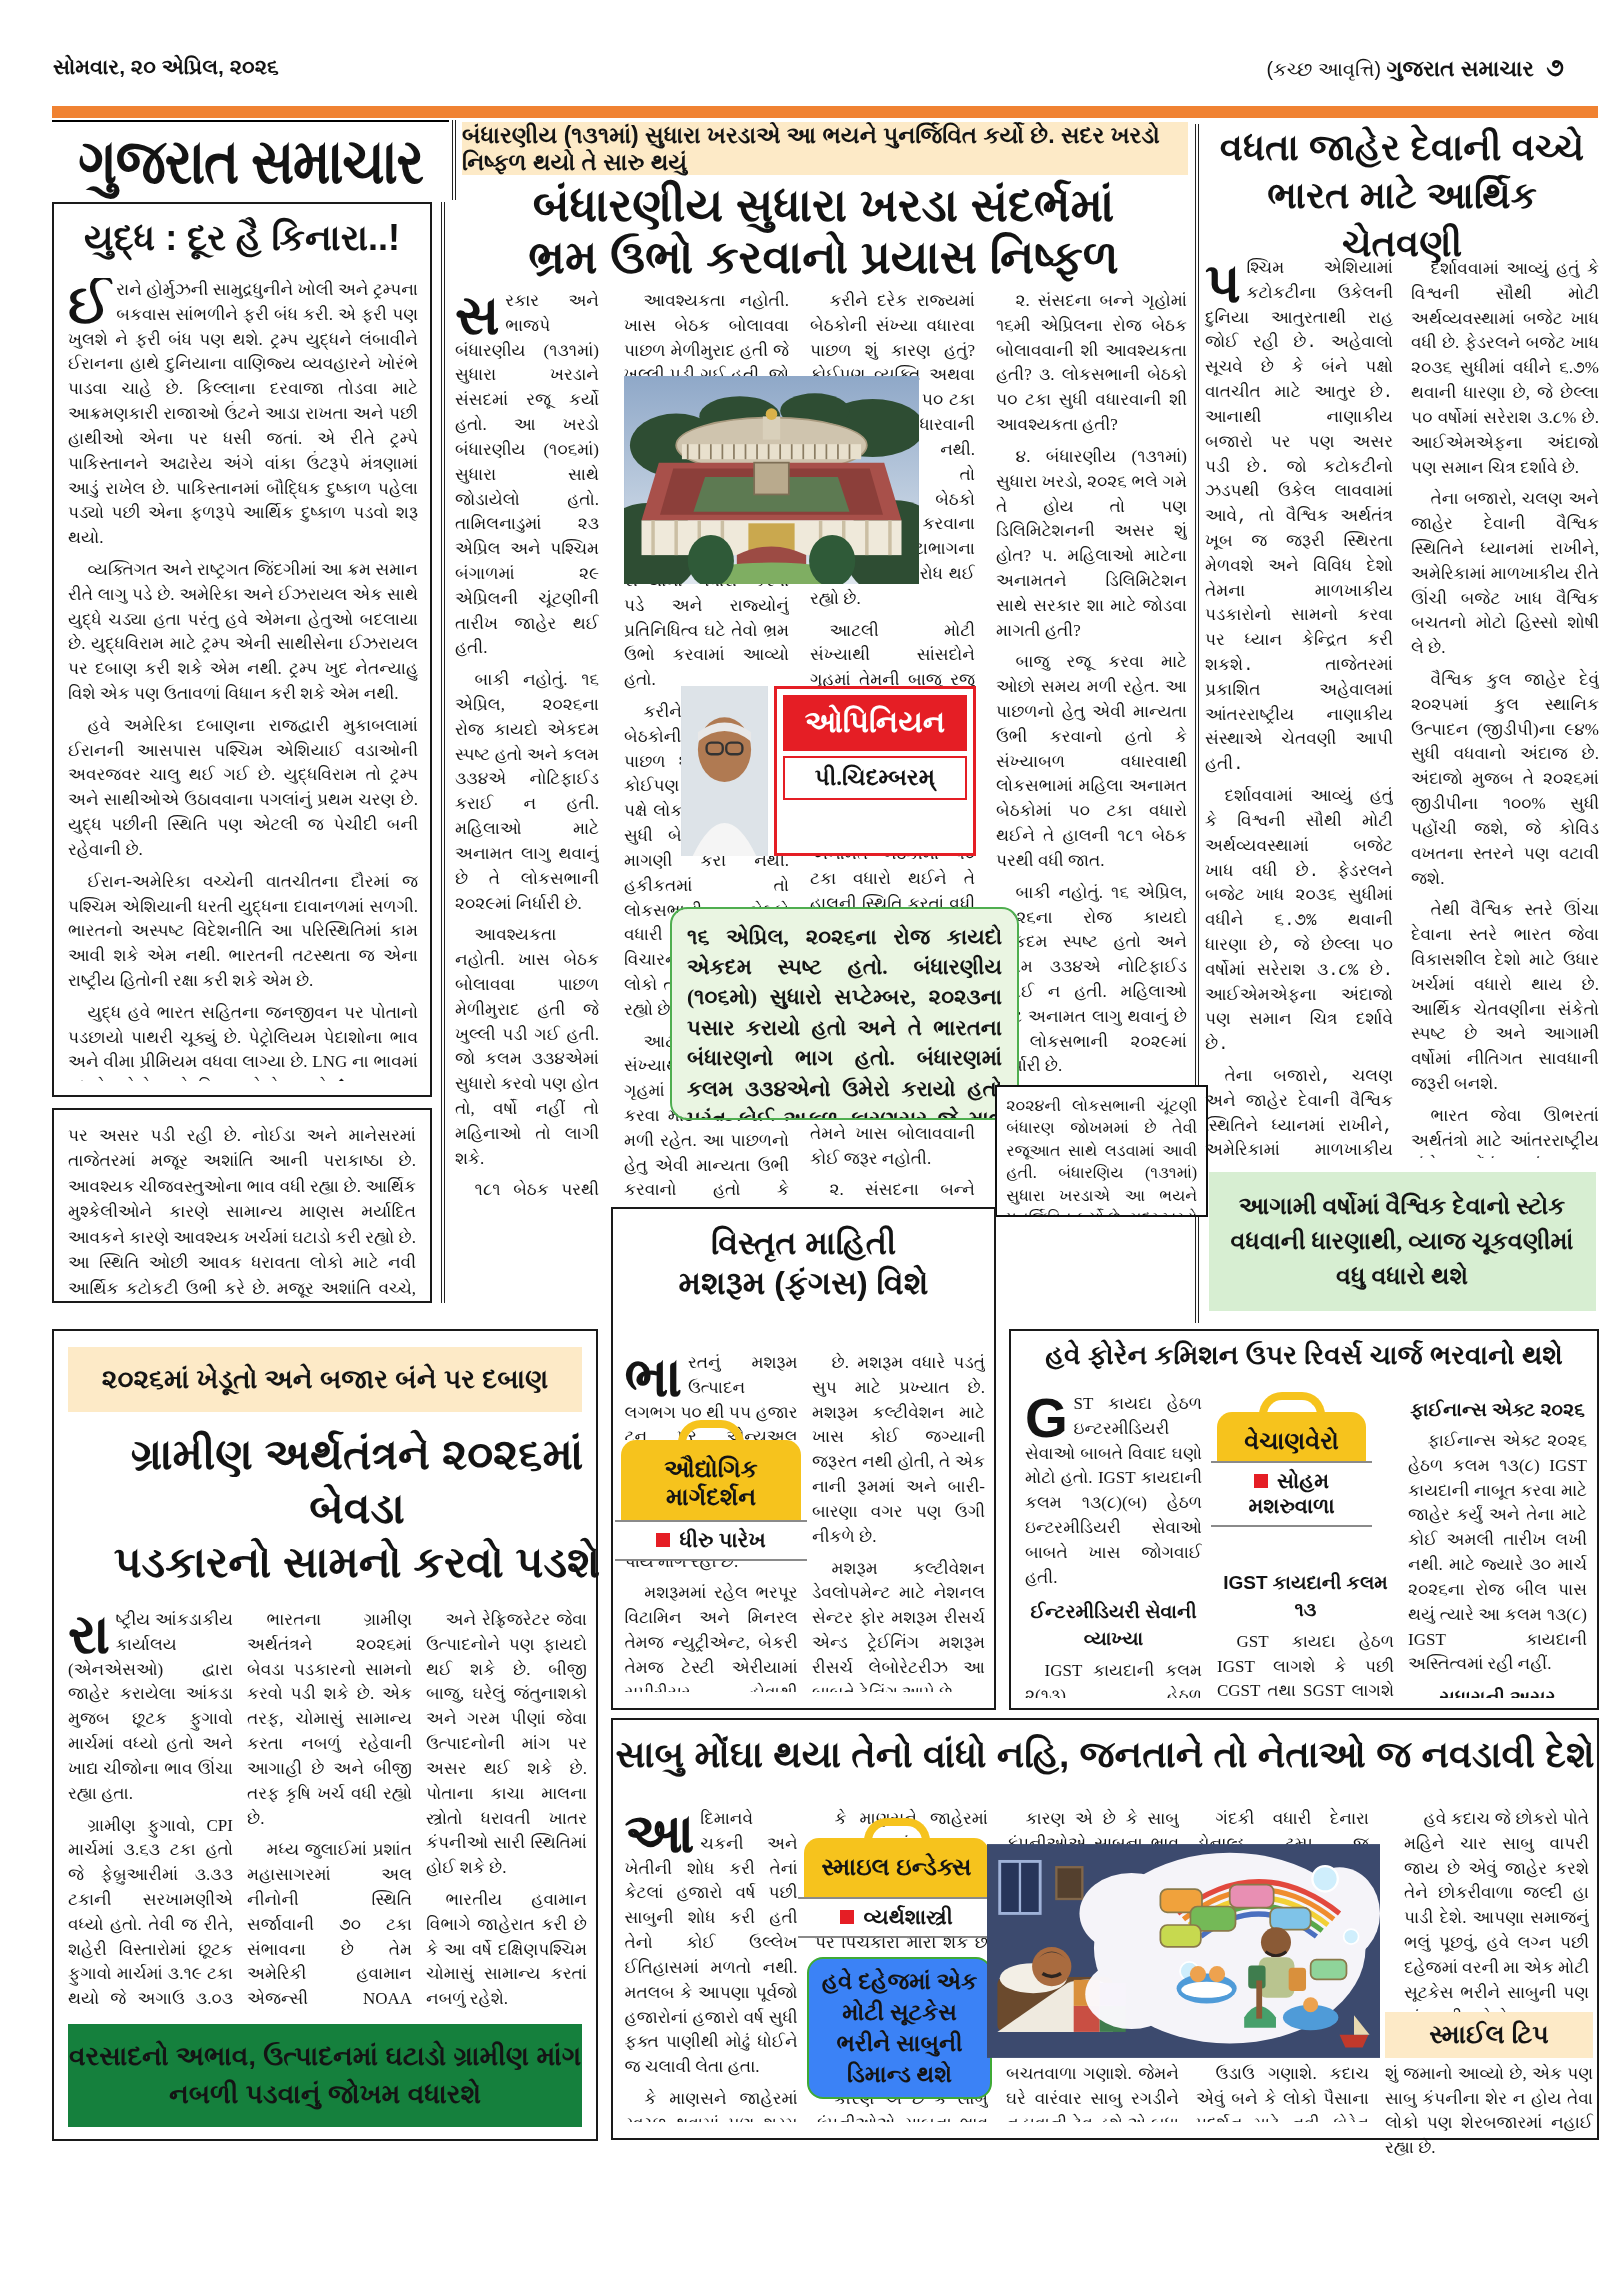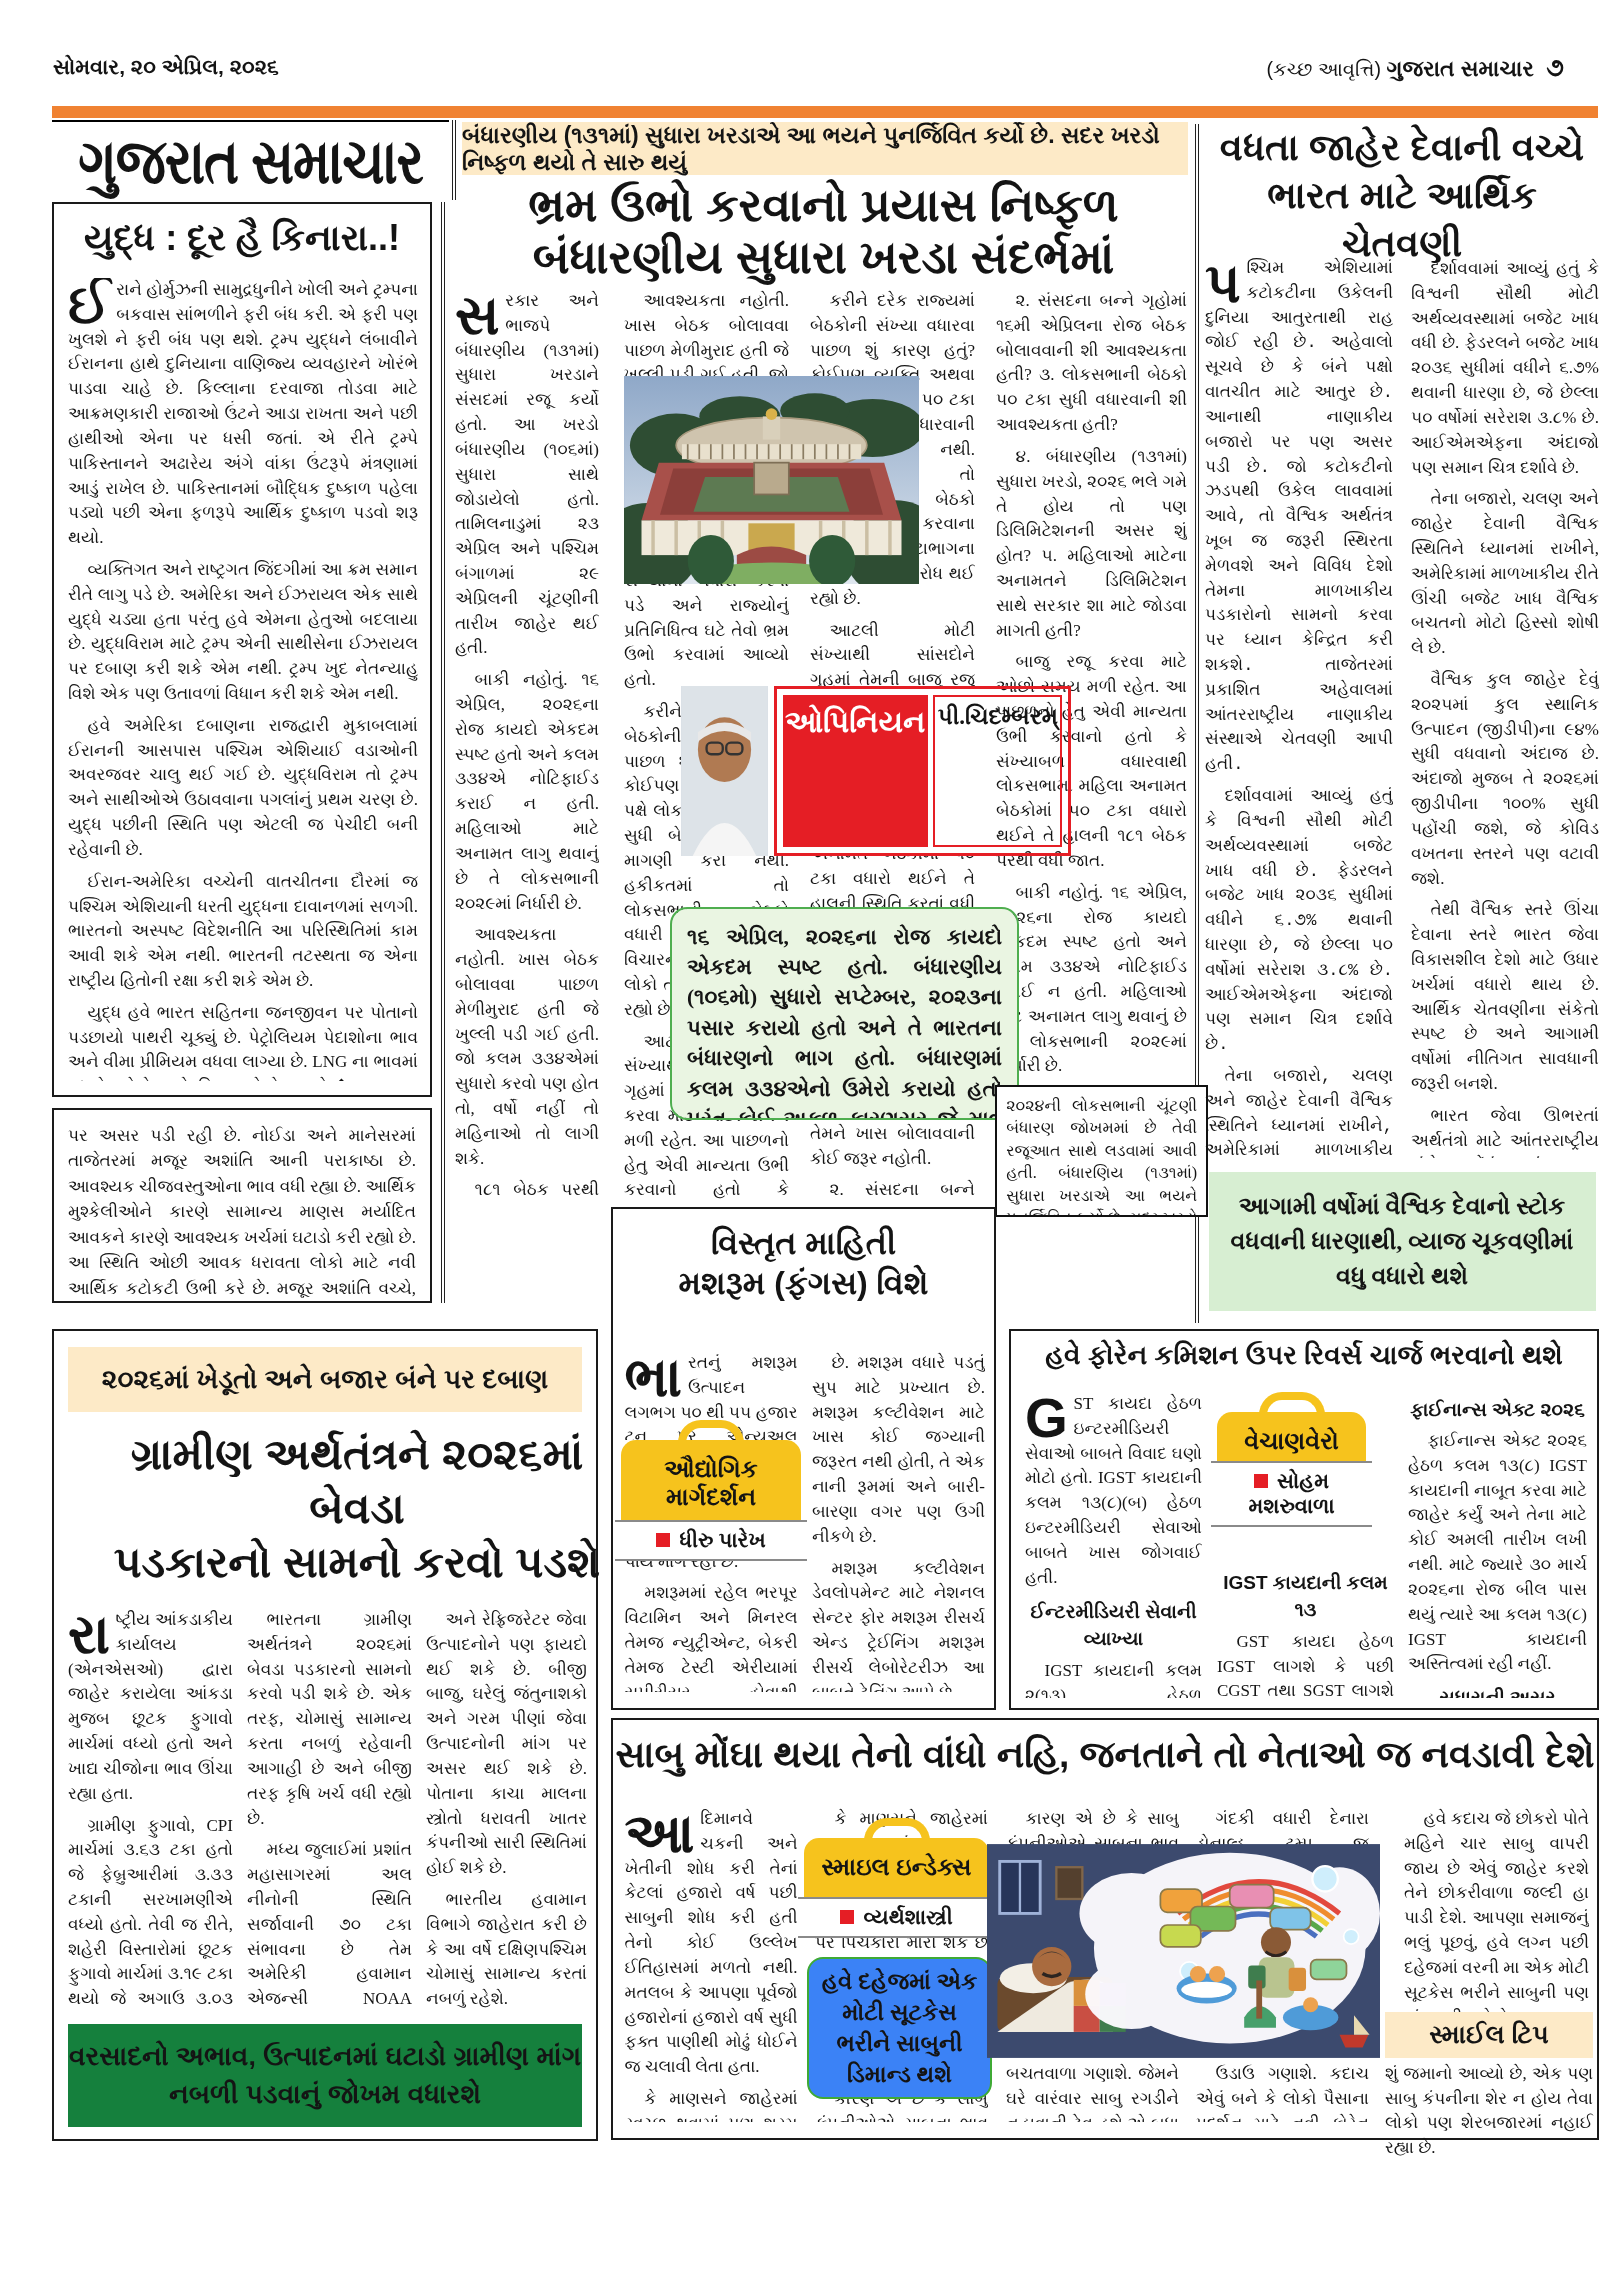--- a/index.html
+++ b/index.html
@@ -29,21 +29,21 @@
   .col p{margin:0 0 7px 0;text-indent:19.6px;}
   .col p.intro{text-indent:0;}
   .col p.intro::first-letter{float:left;font-size:55px;line-height:.78;font-weight:bold;
                              padding:4.6px 5.8px 0 0;font-family:"Liberation Sans",sans-serif;}
   h4.sub{margin:3.5px 0 5.8px 0;text-align:center;font-size:19px;font-family:"Liberation Sans",sans-serif;}
   
   .main-body{left:455px;top:289px;width:734px;height:910px;}
   .photo{left:169px;top:87px;width:295px;height:208px;background:#9fb3cc;}
   .opin-wrap{left:226px;top:397px;width:295px;height:170px;background:#fff;display:flex;gap:5.8px;}
   .opin-photo{width:87px;height:170px;background:#cfd6dd;flex:none;}
-  .opin-box{flex:1;border:3.5px solid #e51e25;padding:5.8px;display:flex;gap:5.8px;}
+  .opin-box{flex:1;border:3.5px solid #e51e25;padding:5.8px;display:flex;flex-direction:column;gap:5.8px;}
   .opin-title{background:#e51e25;color:#fff;font-weight:800;font-size:30px;text-align:center;
               padding:10.4px 2.3px;font-family:"Liberation Sans",sans-serif;}
   .opin-name{border:2.3px solid #e51e25;font-weight:bold;font-size:23px;text-align:center;padding:7px 2.3px;}
   .quote-box{left:215px;top:618px;width:315px;height:184px;background:#eaf5e2;border:2.9px solid #4fae4f;
              border-radius:17.3px;padding:12.7px 15px;font-weight:bold;font-size:21.4px;line-height:1.42;
              text-align:justify;overflow:hidden;background-clip:padding-box;}
   .concl-box{left:540px;top:796px;width:191px;height:112px;border:2.3px solid #111;background:#fff;
              padding:8px 9.2px;font-size:16px;line-height:1.4;text-align:justify;overflow:hidden;}
   
   .right-art{left:1205px;top:124px;width:394px;height:1199px;}
@@ -114,22 +114,22 @@
 
   <div class="abs masthead">
     <div class="logo">ગુજરાત સમાચાર</div>
   </div>
   <div class="abs vrule" style="left:452px;top:120px;height:80px;"></div>
   <div class="abs vrule" style="left:441px;top:202px;height:1101px;"></div>
   <div class="abs vrule" style="left:1195px;top:124px;height:1199px;"></div>
 
   <div class="abs kicker">બંધારણીય (૧૩૧માં) સુધારા ખરડાએ આ ભયને પુનર્જિવિત કર્યો છે. સદર ખરડો નિષ્ફળ થયો તે સારુ થયું</div>
   <div class="abs main-headline">
+    <div>બંધારણીય સુધારા ખરડા સંદર્ભમાં</div>
     <div>ભ્રમ ઉભો કરવાનો પ્રયાસ નિષ્ફળ</div>
-    <div>બંધારણીય સુધારા ખરડા સંદર્ભમાં</div>
   </div>
 
   <div class="abs main-body">
     <div class="col" style="left:0;top:0;width:144px;height:910px;">
       <p class="intro">સરકાર અને ભાજપે બંધારણીય (૧૩૧માં) સુધારા ખરડાને સંસદમાં રજૂ કર્યો હતો. આ ખરડો બંધારણીય (૧૦૬માં) સુધારા સાથે જોડાયેલો હતો. તામિલનાડુમાં ૨૩ એપ્રિલ અને પશ્ચિમ બંગાળમાં ૨૯ એપ્રિલની ચૂંટણીની તારીખ જાહેર થઈ હતી.</p>
     <p>બાકી નહોતું. ૧૬ એપ્રિલ, ૨૦૨૬ના રોજ કાયદો એકદમ સ્પષ્ટ હતો અને કલમ ૩૩૪એ નોટિફાઈડ કરાઈ ન હતી. મહિલાઓ માટે અનામત લાગુ થવાનું છે તે લોકસભાની ૨૦૨૯માં નિર્ધારી છે.</p>
         <p>આવશ્યકતા નહોતી. ખાસ બેઠક બોલાવવા પાછળ મેળીમુરાદ હતી જે ખુલ્લી પડી ગઈ હતી. જો કલમ ૩૩૪એમાં સુધારો કરવો પણ હોત તો, વર્ષો નહીં તો મહિનાઓ તો લાગી શકે.</p>
         <p>૧૮૧ બેઠક પરથી વધી ૨૭૨ થઈ જાત. દરેક રાજ્યમાં સાંસદોની સંખ્યામાં વધારો કરવો પડે અને રાજ્યોનું પ્રતિનિધિત્વ ઘટે તેવો ભ્રમ ઉભો કરવામાં આવ્યો હતો.</p>
       </div>
     <div class="col" style="left:169px;top:0;width:165px;height:910px;">

